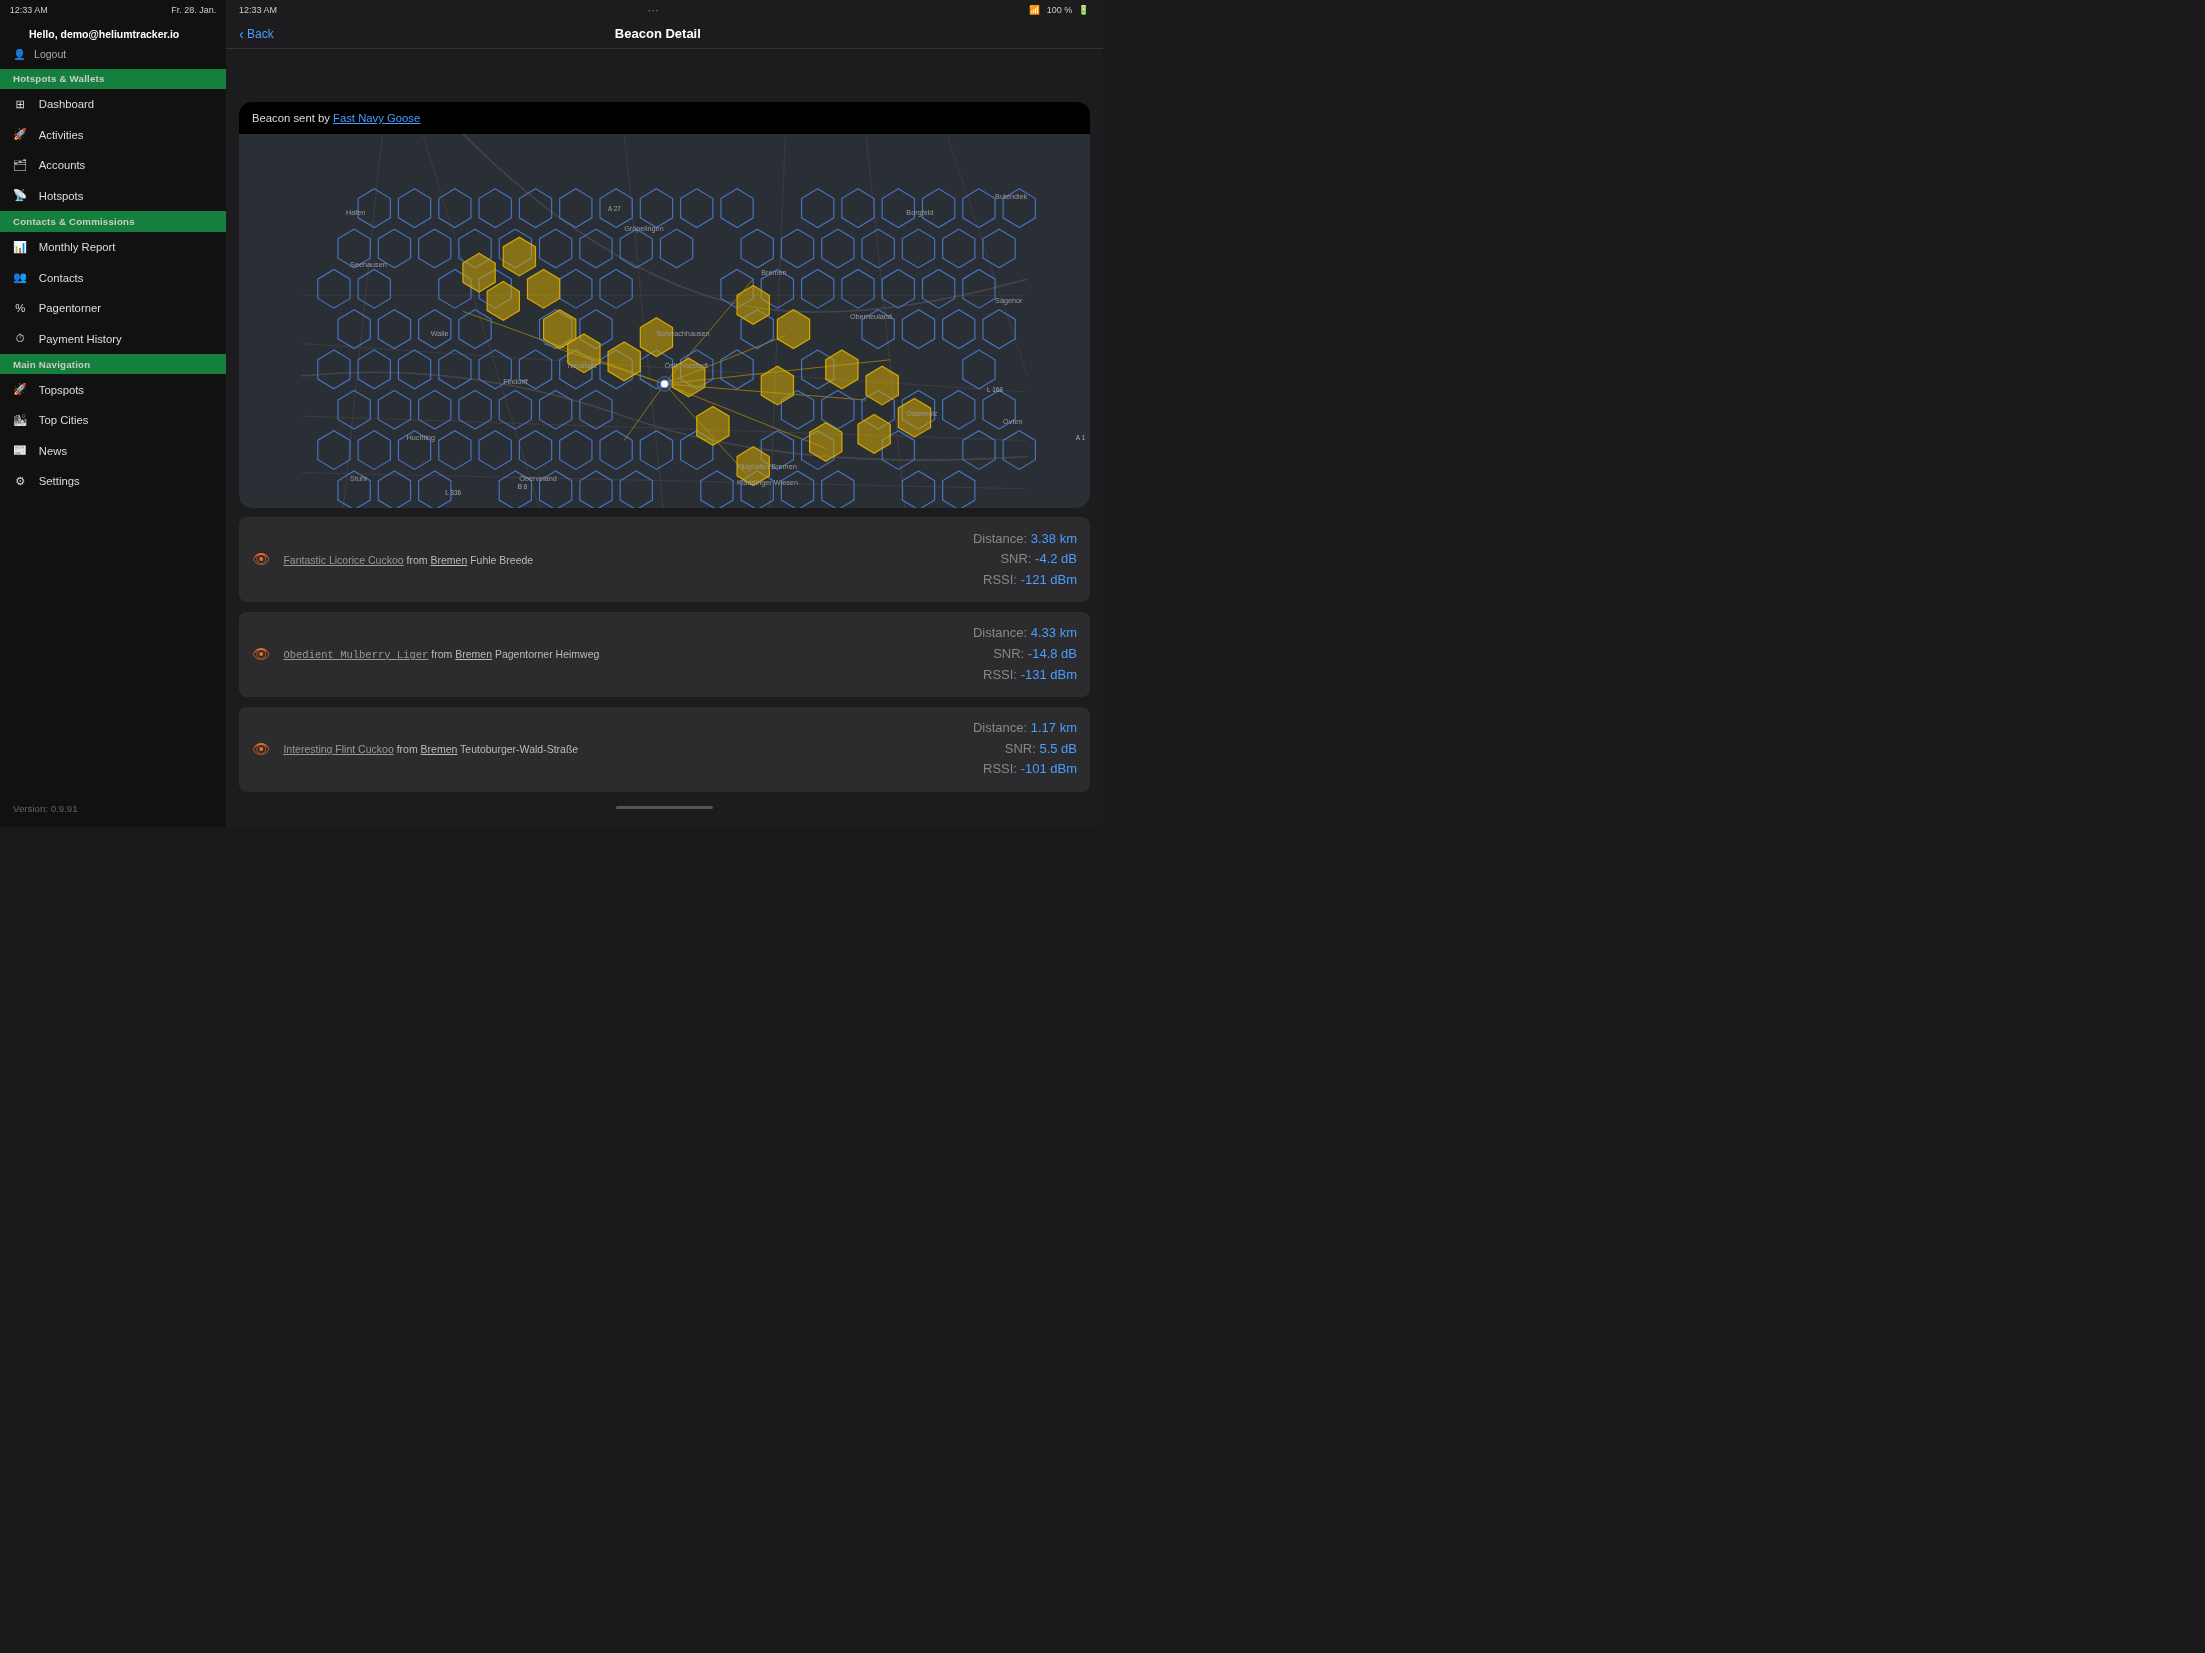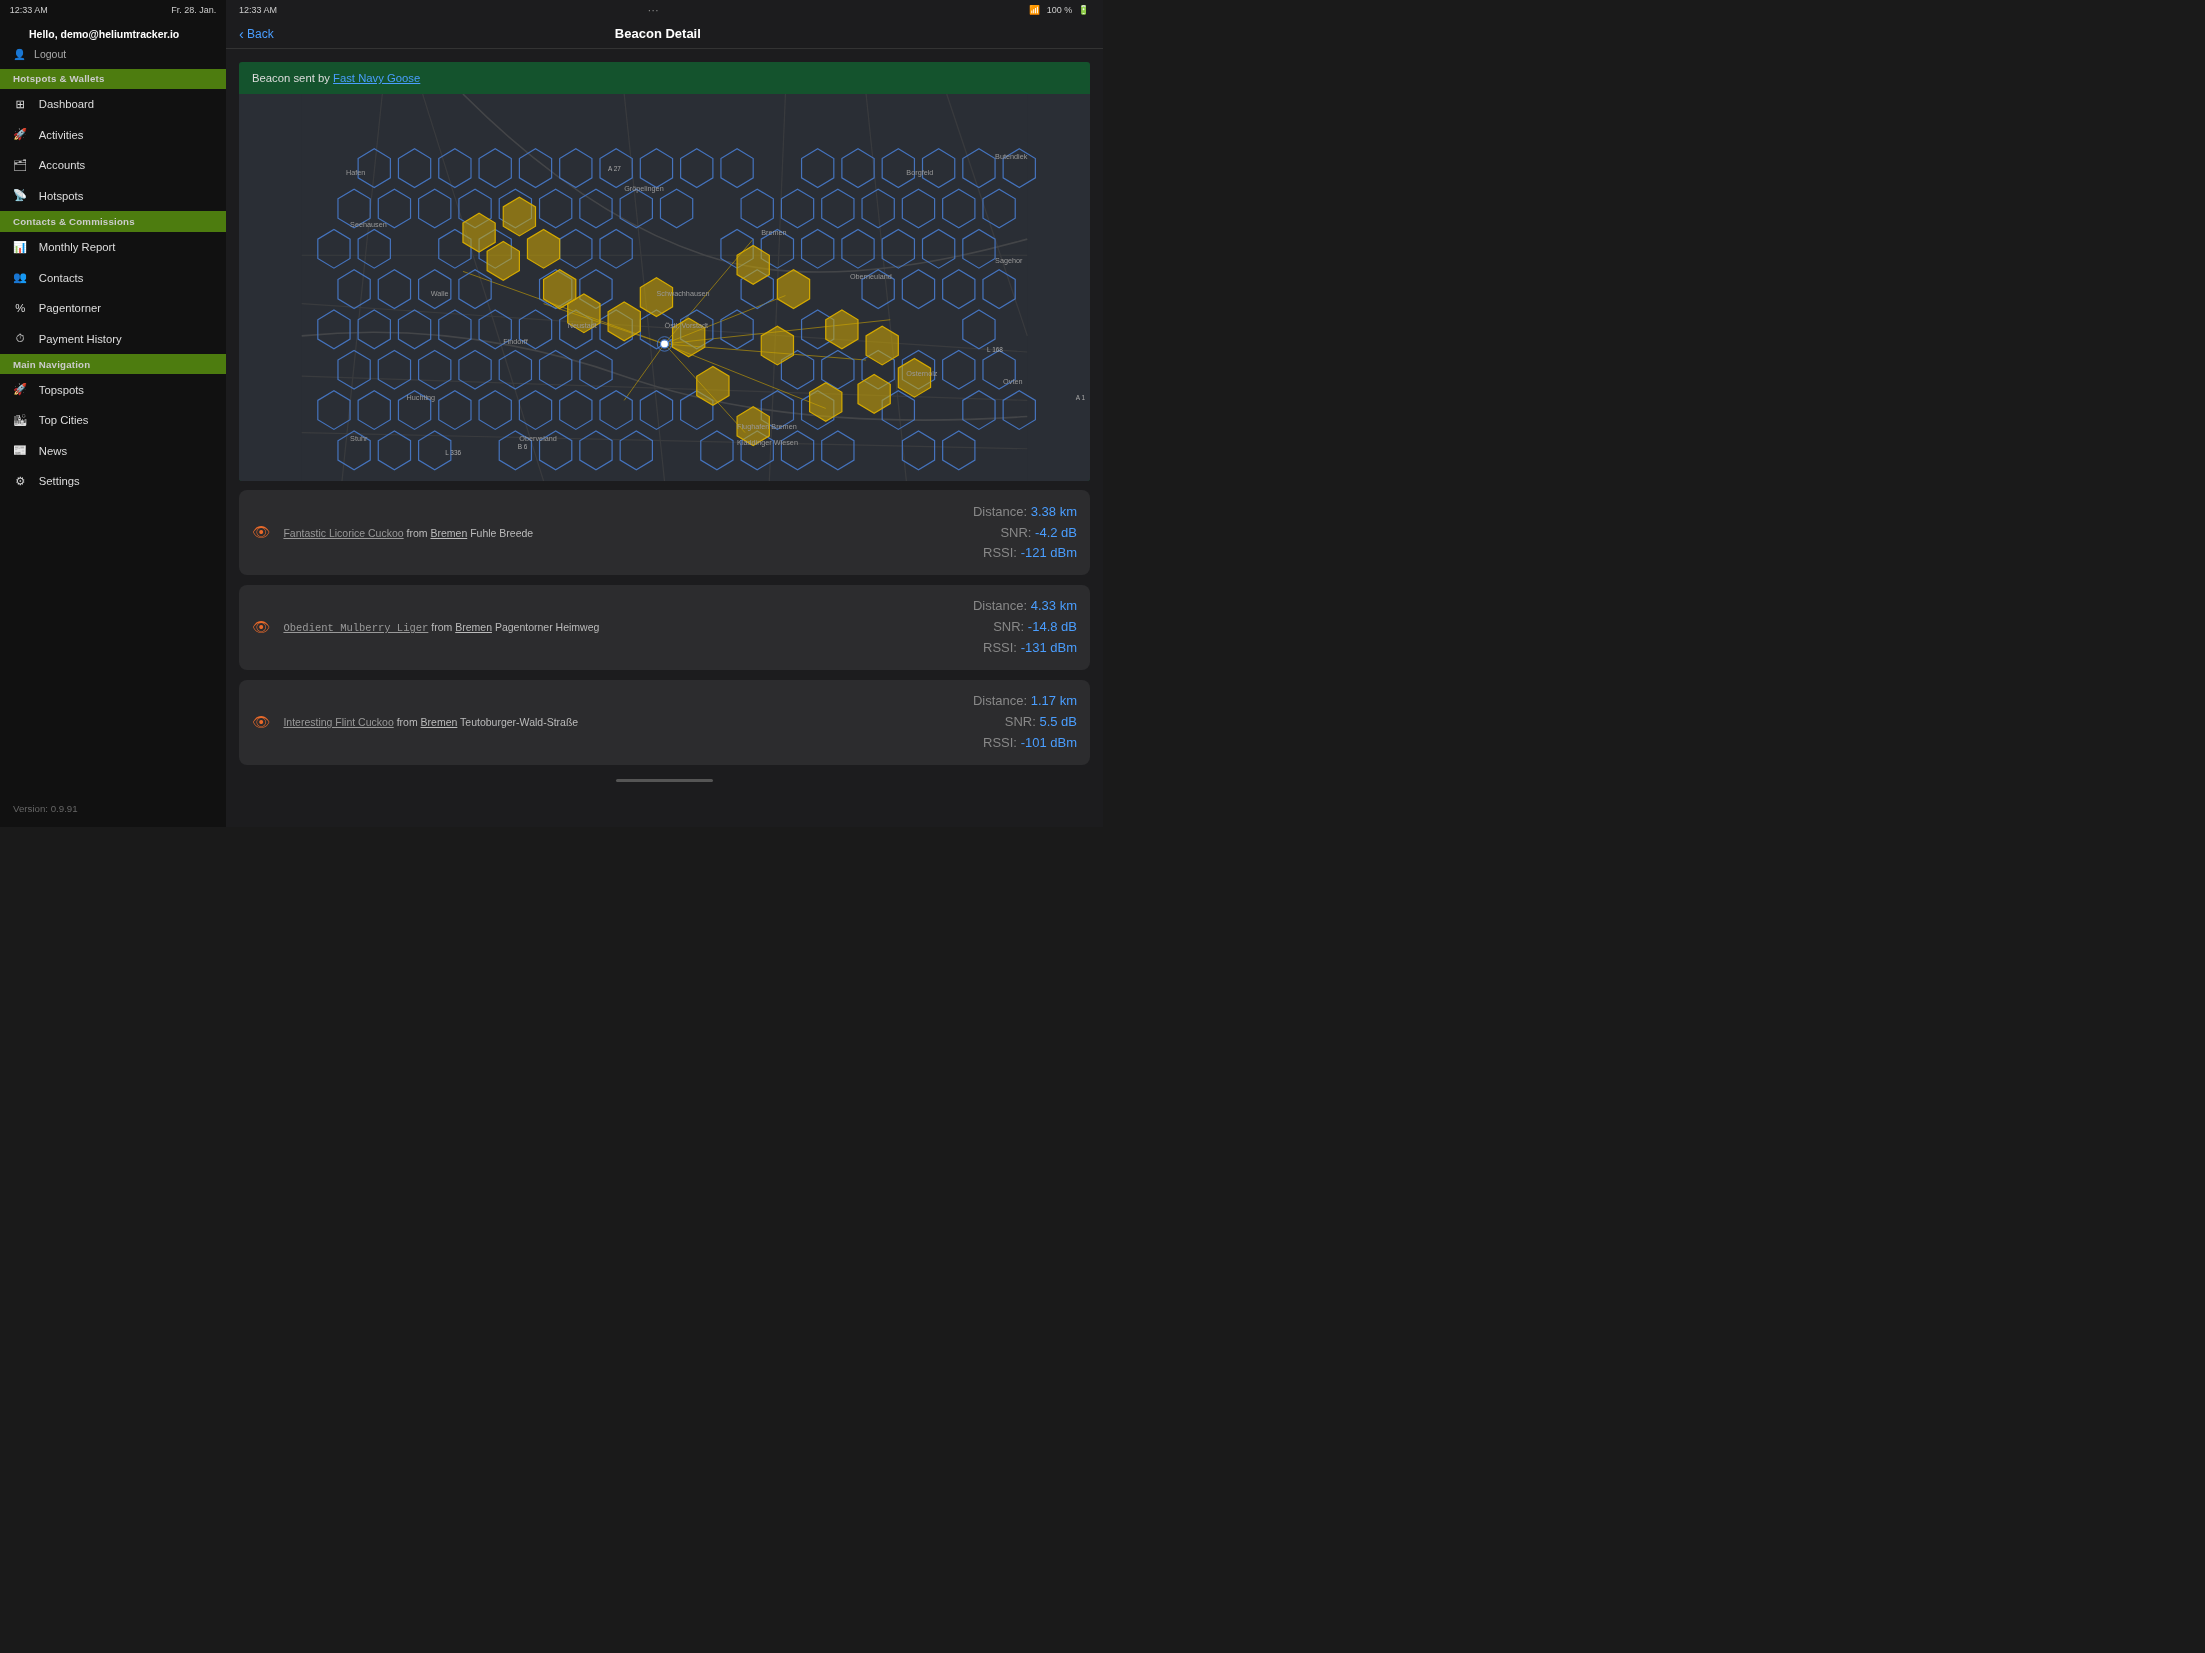--- a/index.html
+++ b/index.html
@@ -42,21 +42,21 @@
     .sidebar-logout {
       display: flex;
       align-items: center;
       gap: 8px;
       padding: 4.8px 13px 8px 13px;
       font-size: 10.5px;
       color: #aaa;
       cursor: pointer;
     }
     .sidebar-section-header {
-      background: #4d7c0f;
+      background: #15803d;
       padding: 4.8px 13px;
       font-size: 9.7px;
       font-weight: 600;
       color: #ccc;
       letter-spacing: 0.2px;
     }
     .sidebar-item {
       display: flex;
       align-items: center;
       gap: 11.3px;
@@ -138,23 +138,24 @@
       flex: 1;
       overflow-y: auto;
       padding: 13px;
       display: flex;
       flex-direction: column;
       gap: 9.7px;
     }
 
     
     .beacon-card {
-      background: #14532d;
-      border-radius: 3px;
+      background: #000000;
+      border-radius: 13px;
       overflow: hidden;
+      margin-top: 40px;
     }
     .beacon-header {
       padding: 9.7px 13px;
       font-size: 11.3px;
       color: #ddd;
     }
     .beacon-header a {
       color: #4a9eff;
       text-decoration: underline;
     }

